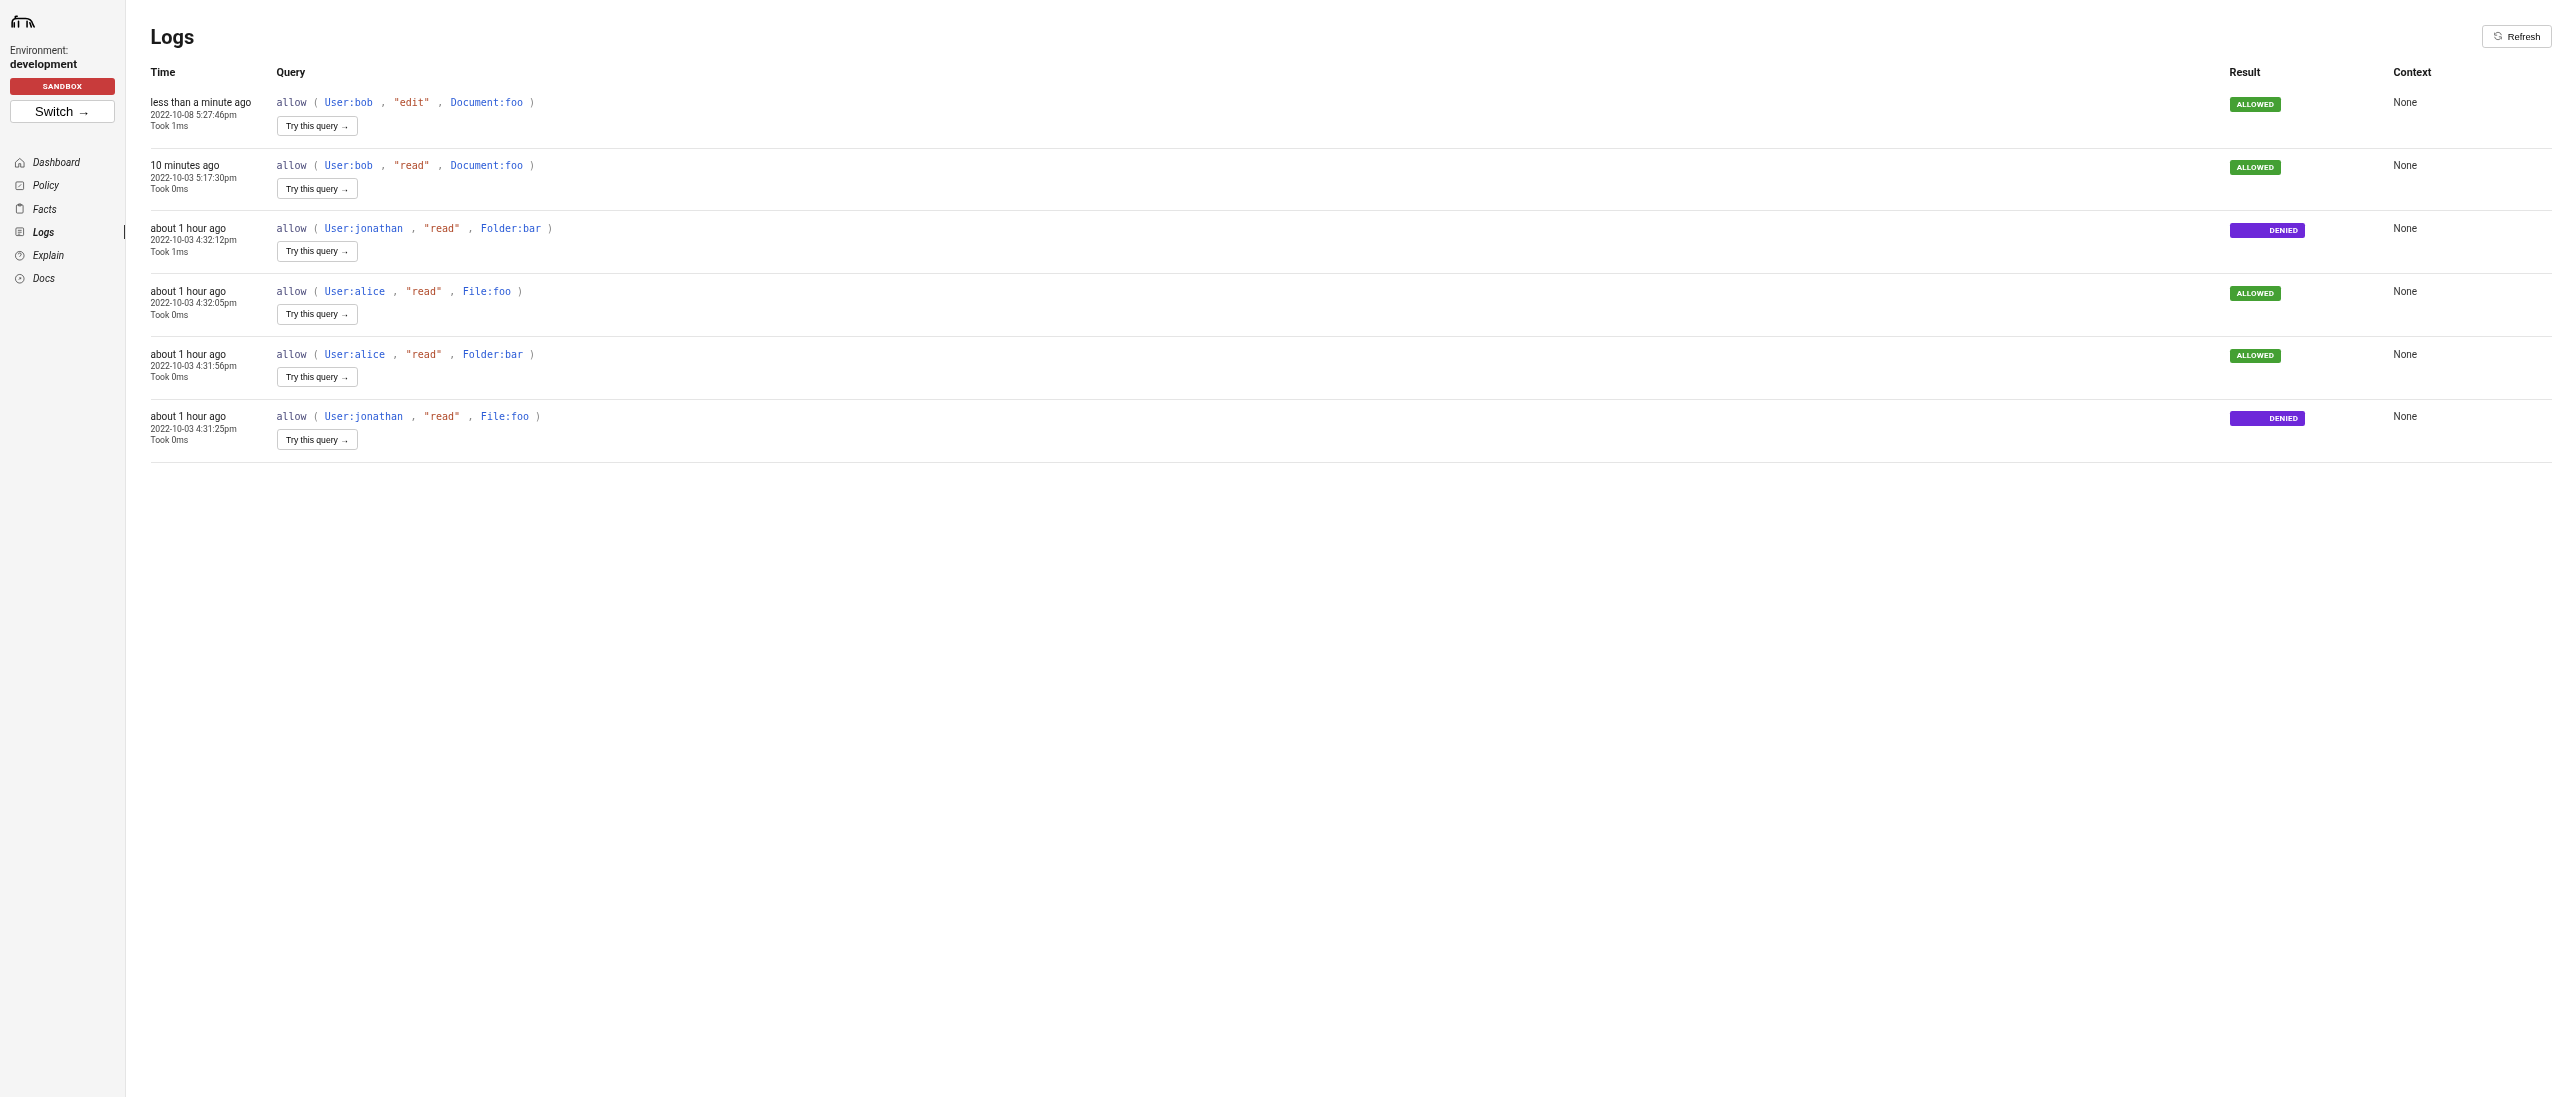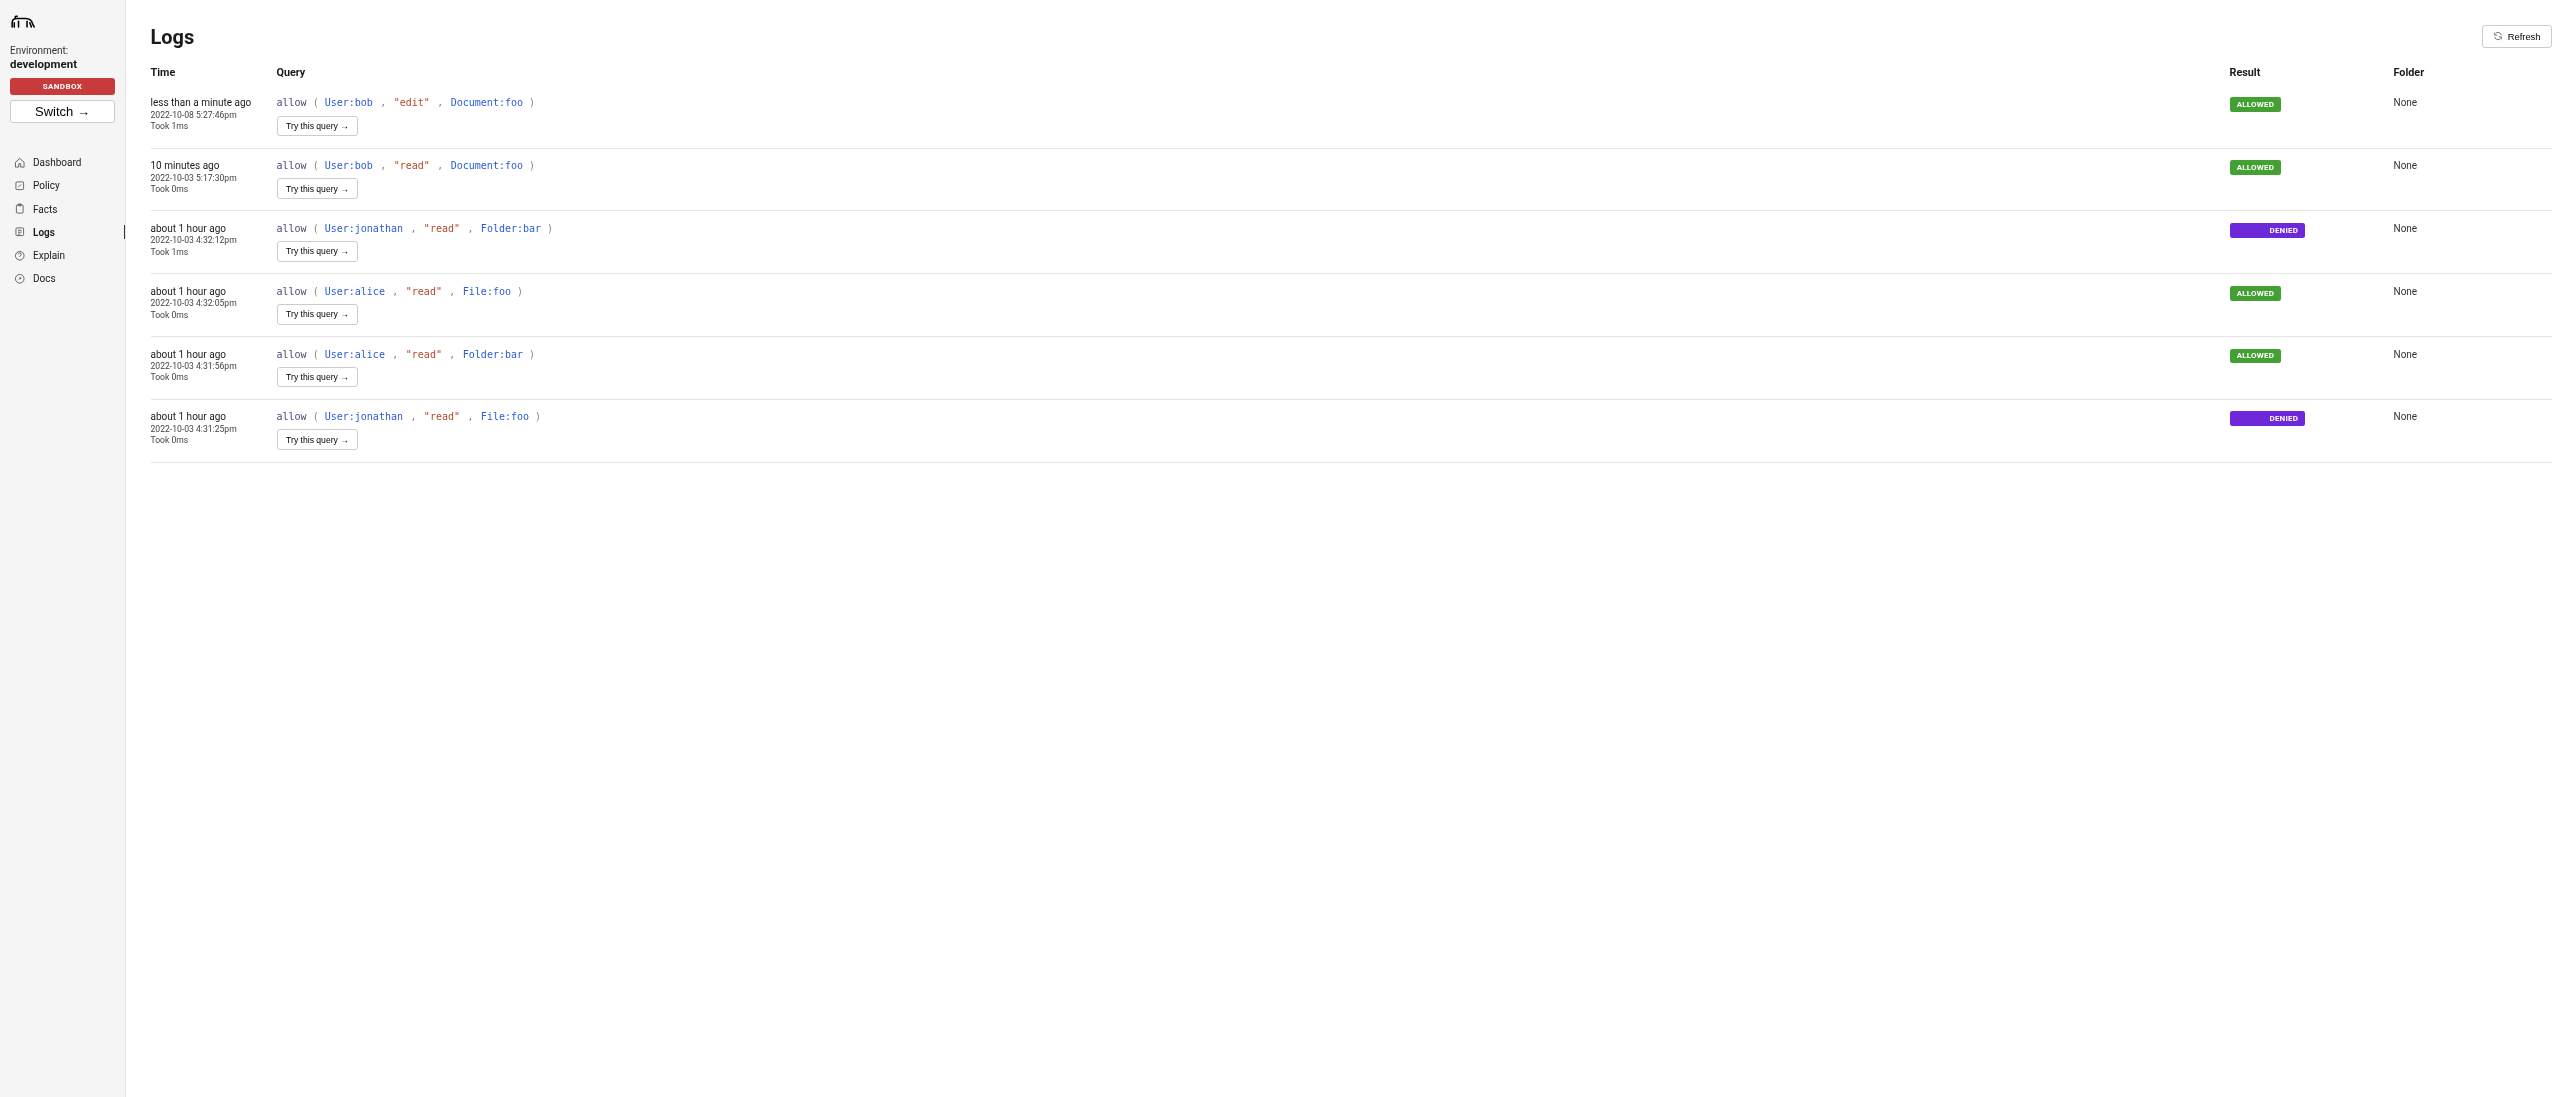--- a/index.html
+++ b/index.html
@@ -40,21 +40,21 @@
       width: 100%;
       background: #fff;
       border: 0.7px solid #ccc;
       border-radius: 2.9px;
       padding: 3px 0;
       font-size: 13px;
       text-align: center;
       cursor: pointer;
       margin-bottom: 28px;
     }
-    .nav-list { list-style: none; }
+    .nav-list { list-style: none; font-style: italic; }
     .nav-item {
       display: flex;
       align-items: center;
       gap: 7.2px;
       padding: 5.8px 4.3px;
       font-size: 10px;
       cursor: pointer;
       border-radius: 2.9px;
     }
     .nav-item.active { font-weight: 600; }
@@ -234,21 +234,21 @@
         </svg>
       <span>Refresh</span>
     </button>
   </div>
 
 
   <div class="table-header">
     <div>Time</div>
     <div>Query</div>
     <div>Result</div>
-    <div>Folder</div>
+    <div>Context</div>
   </div>
 
   <div id="log-rows">
       <div class="log-row">
         <div class="time-col">
           <div class="time-rel">less than a minute ago</div>
           <div class="time-abs">2022-10-08 5:27:46pm</div>
           <div class="time-dur">Took 1ms</div>
         </div>
         <div class="query-col"><div class="query-code"><span class="tk-fn">allow</span> <span class="tk-paren">(</span> <span class="tk-ident">User:bob</span> <span class="tk-comma">,</span> <span class="tk-str">"edit"</span> <span class="tk-comma">,</span> <span class="tk-ident">Document:foo</span> <span class="tk-paren">)</span></div><button class="try-btn">Try this query →</button></div>

